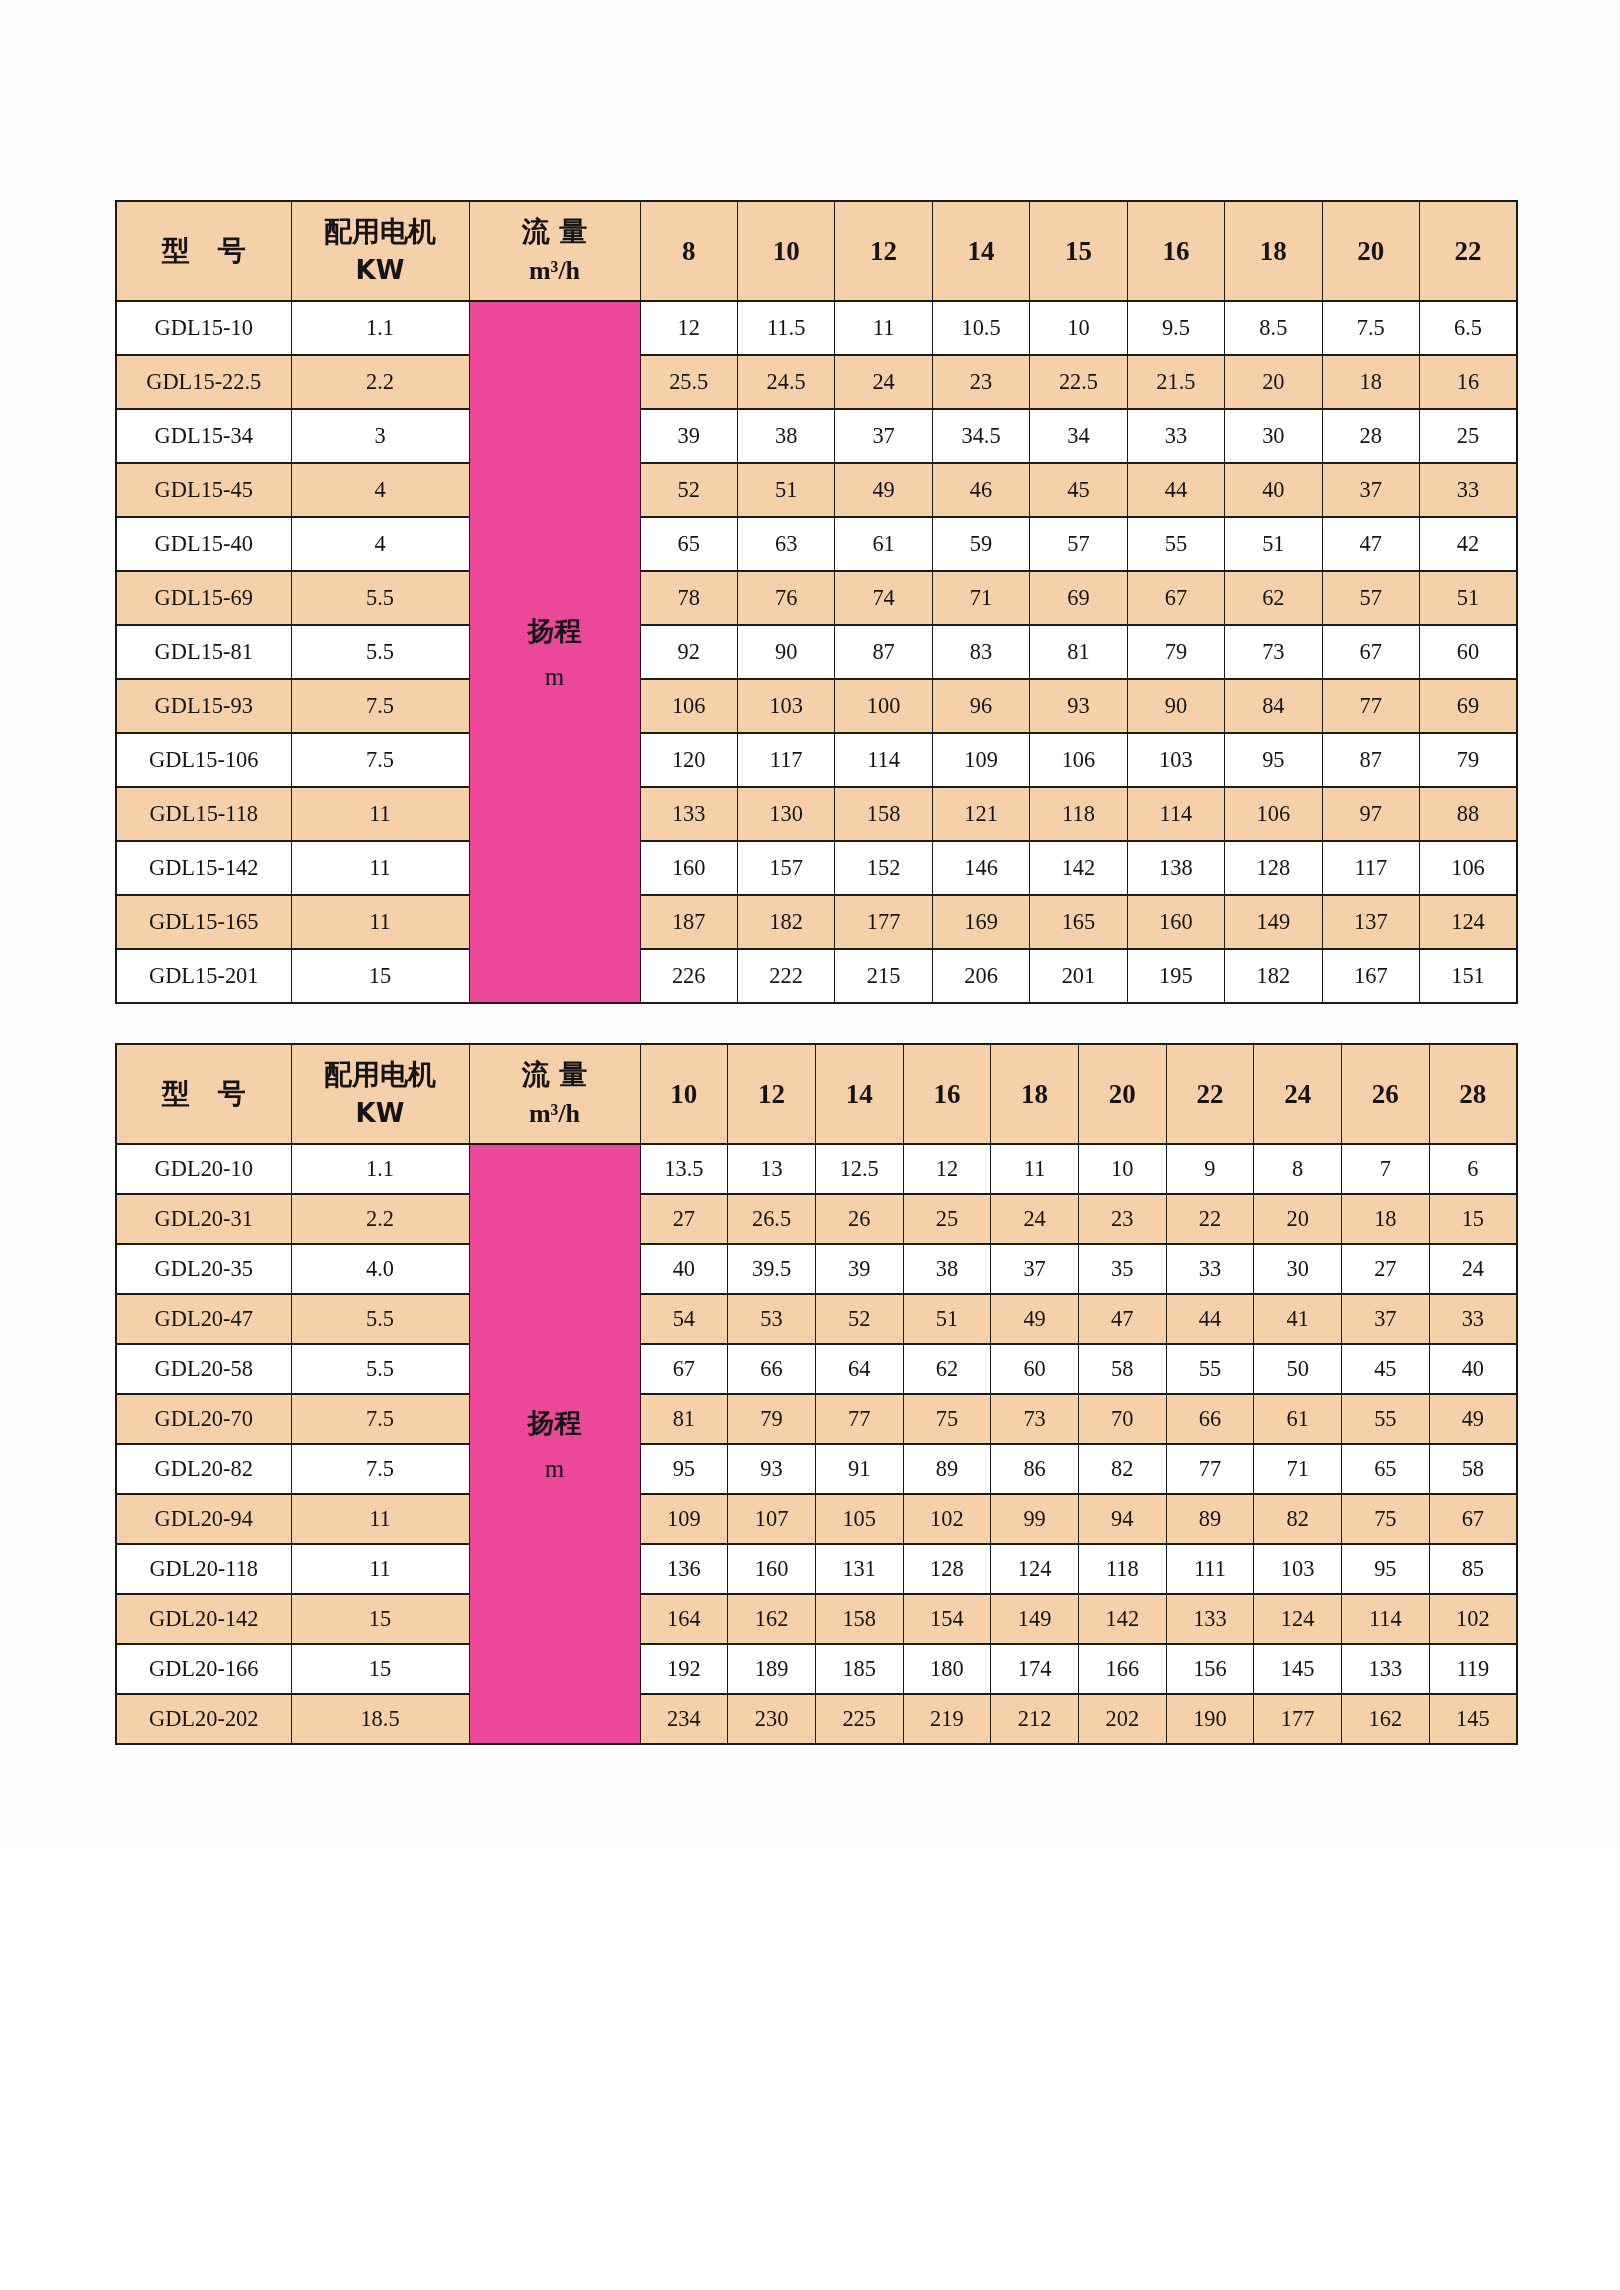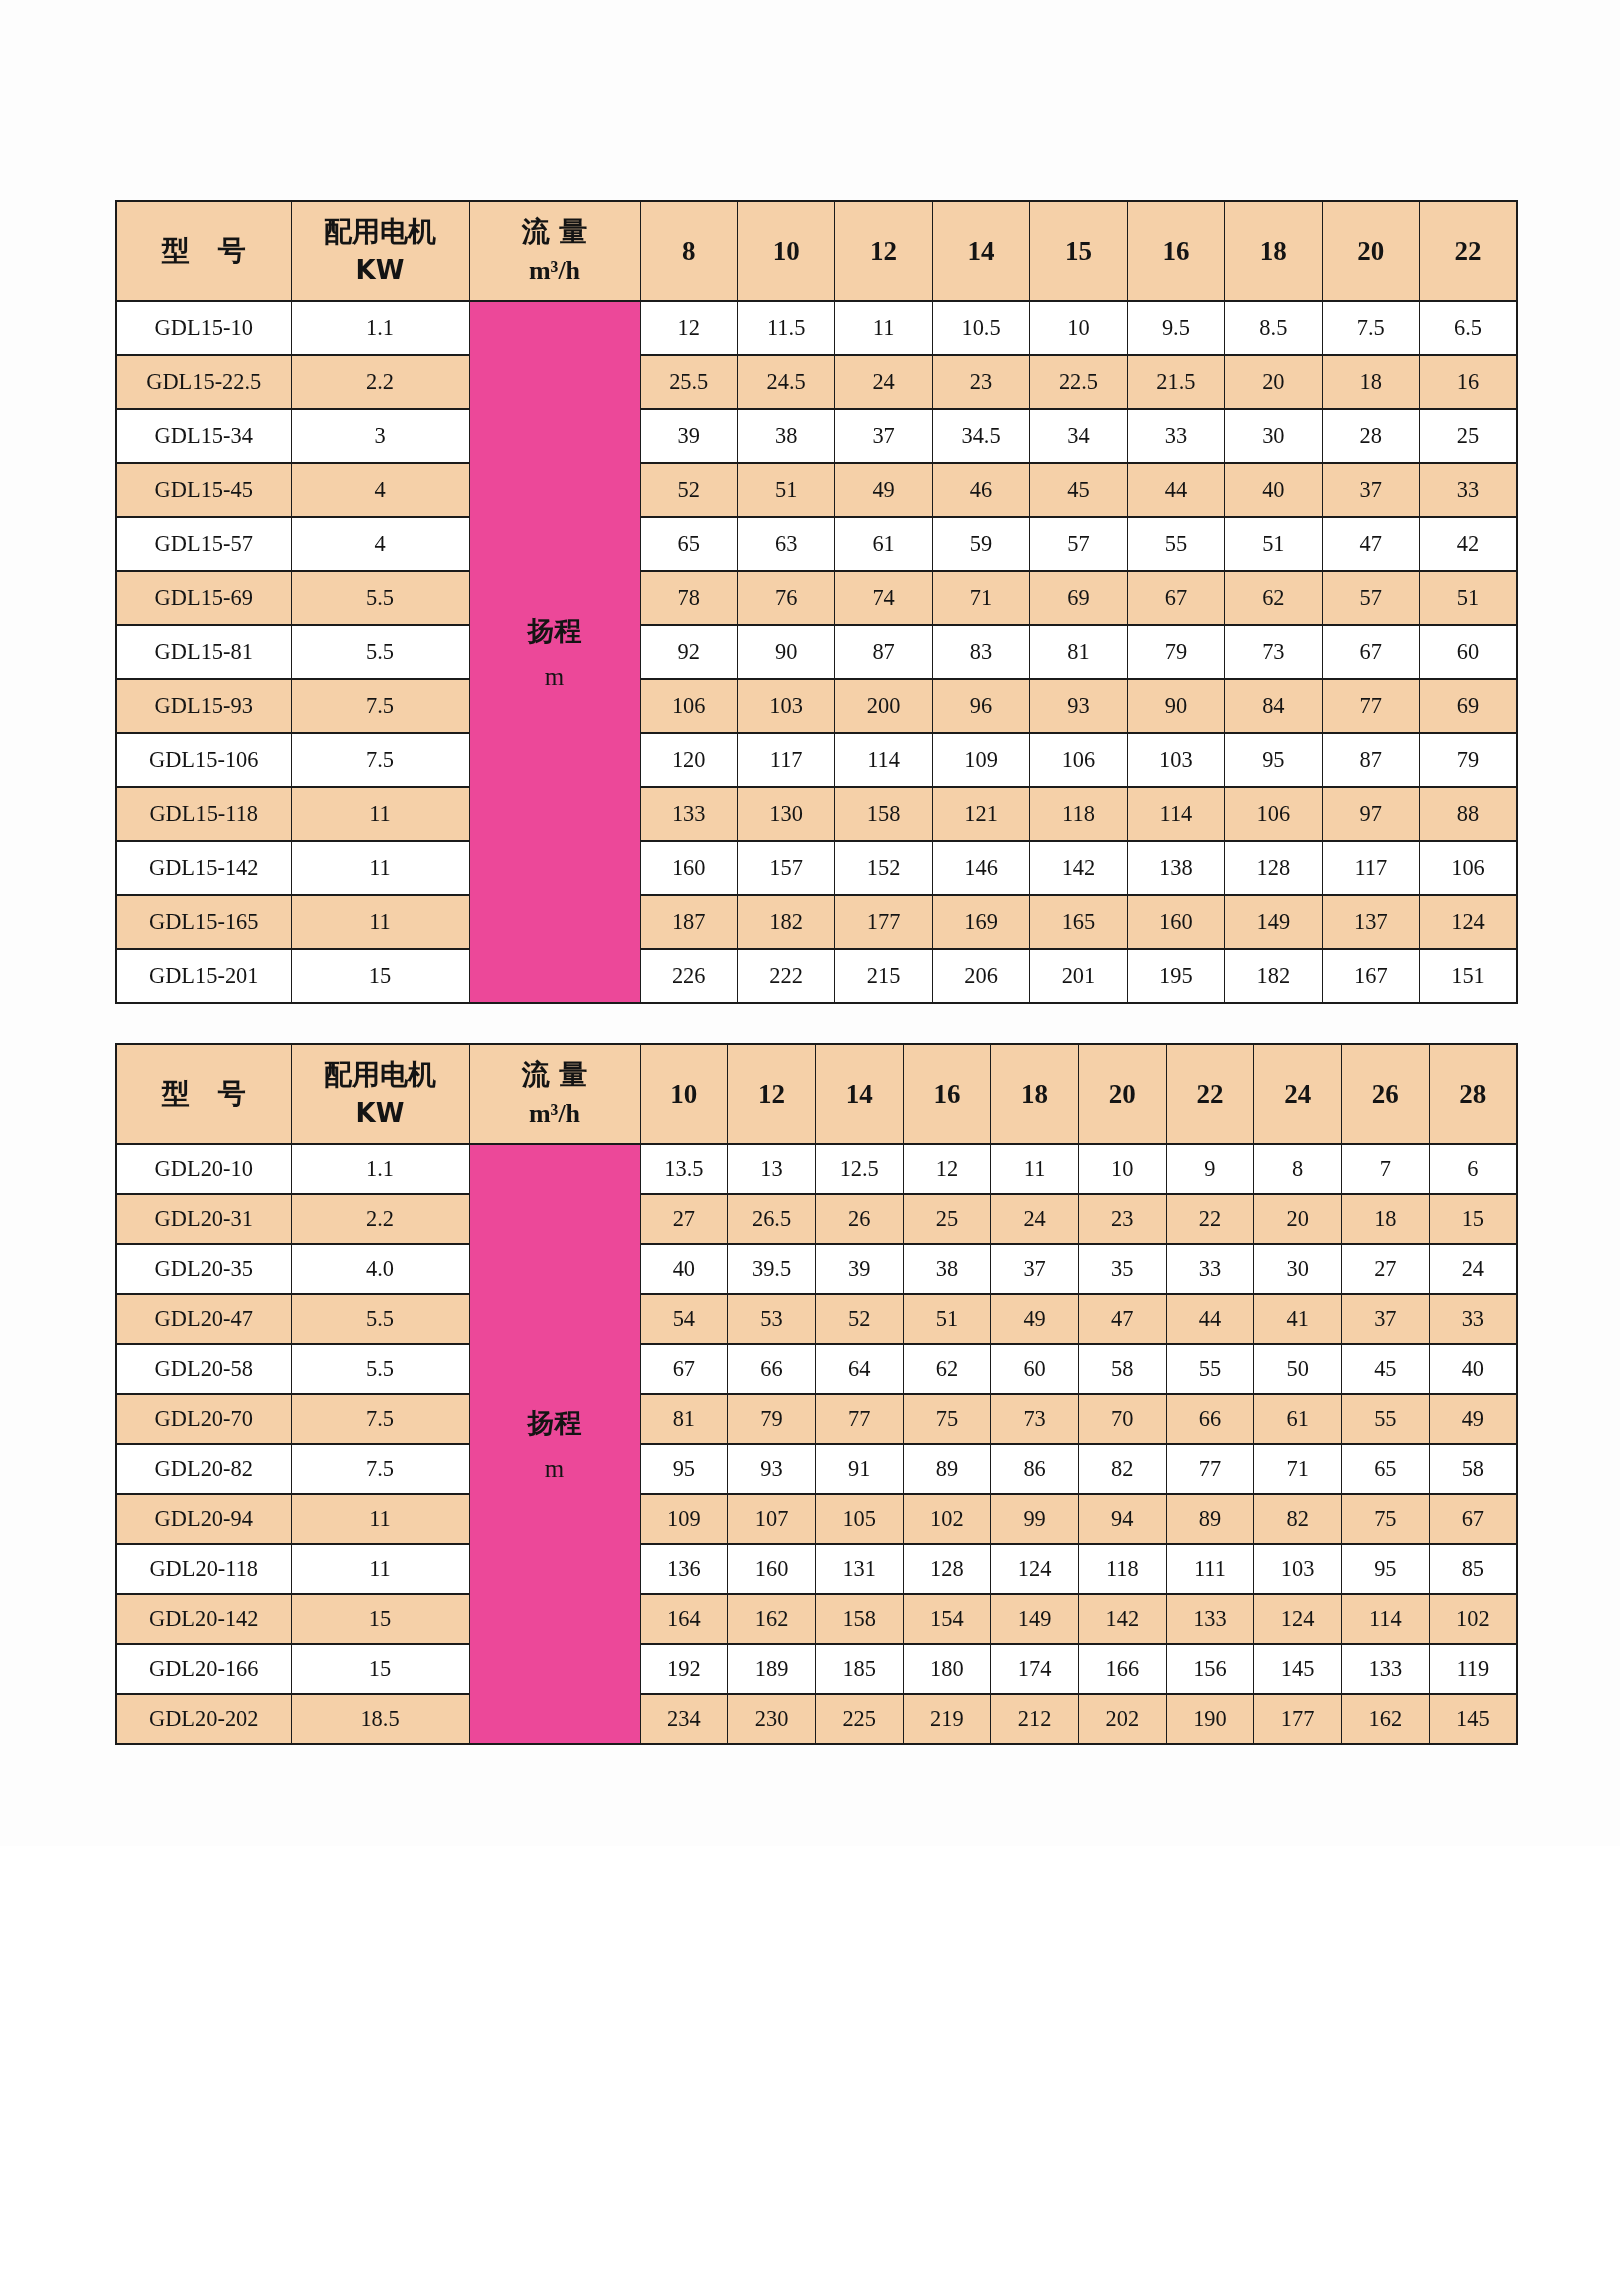--- a/index.html
+++ b/index.html
@@ -154,21 +154,21 @@
           <td class="num">51</td>
           <td class="num">49</td>
           <td class="num">46</td>
           <td class="num">45</td>
           <td class="num">44</td>
           <td class="num">40</td>
           <td class="num">37</td>
           <td class="num">33</td>
         </tr>
         <tr>
-          <td class="model">GDL15-57</td>
+          <td class="model">GDL15-40</td>
           <td class="num">4</td>
           <td class="num">65</td>
           <td class="num">63</td>
           <td class="num">61</td>
           <td class="num">59</td>
           <td class="num">57</td>
           <td class="num">55</td>
           <td class="num">51</td>
           <td class="num">47</td>
           <td class="num">42</td>
@@ -197,21 +197,21 @@
           <td class="num">79</td>
           <td class="num">73</td>
           <td class="num">67</td>
           <td class="num">60</td>
         </tr>
         <tr class="stripe">
           <td class="model">GDL15-93</td>
           <td class="num">7.5</td>
           <td class="num">106</td>
           <td class="num">103</td>
-          <td class="num">200</td>
+          <td class="num">100</td>
           <td class="num">96</td>
           <td class="num">93</td>
           <td class="num">90</td>
           <td class="num">84</td>
           <td class="num">77</td>
           <td class="num">69</td>
         </tr>
         <tr>
           <td class="model">GDL15-106</td>
           <td class="num">7.5</td>

